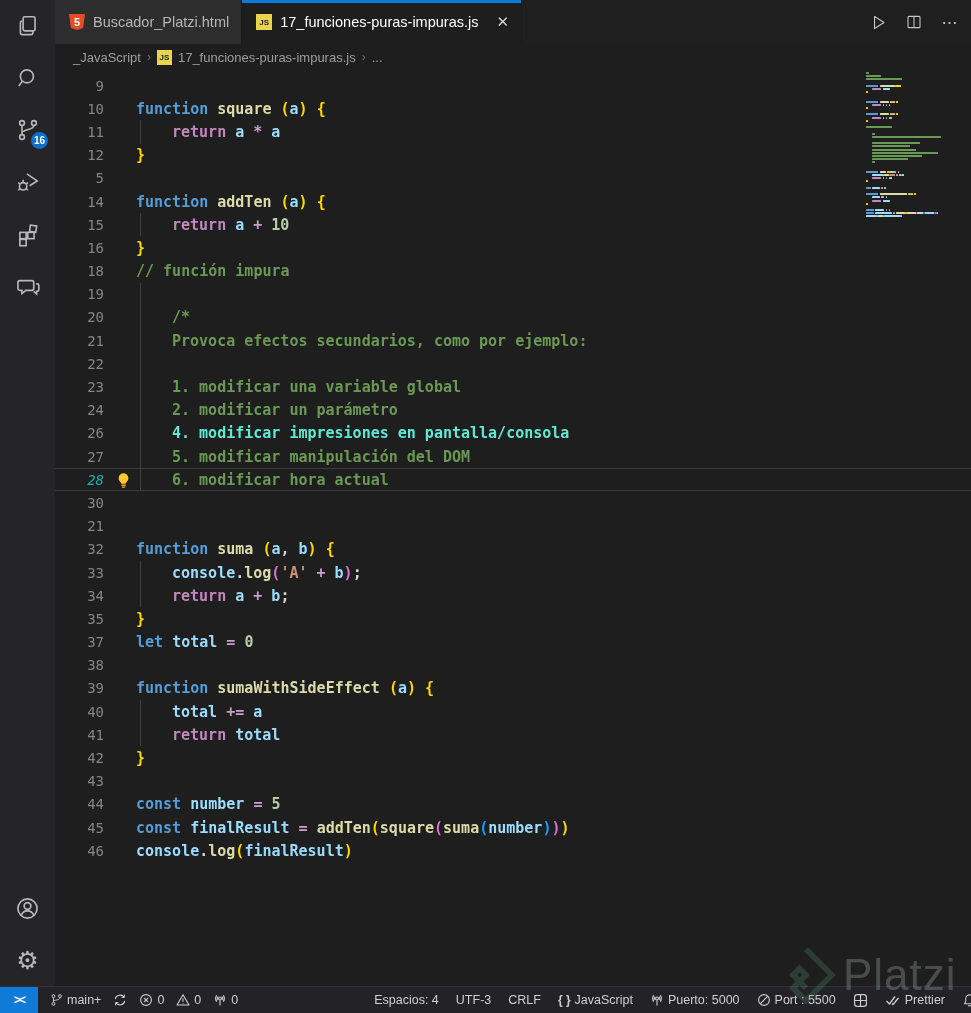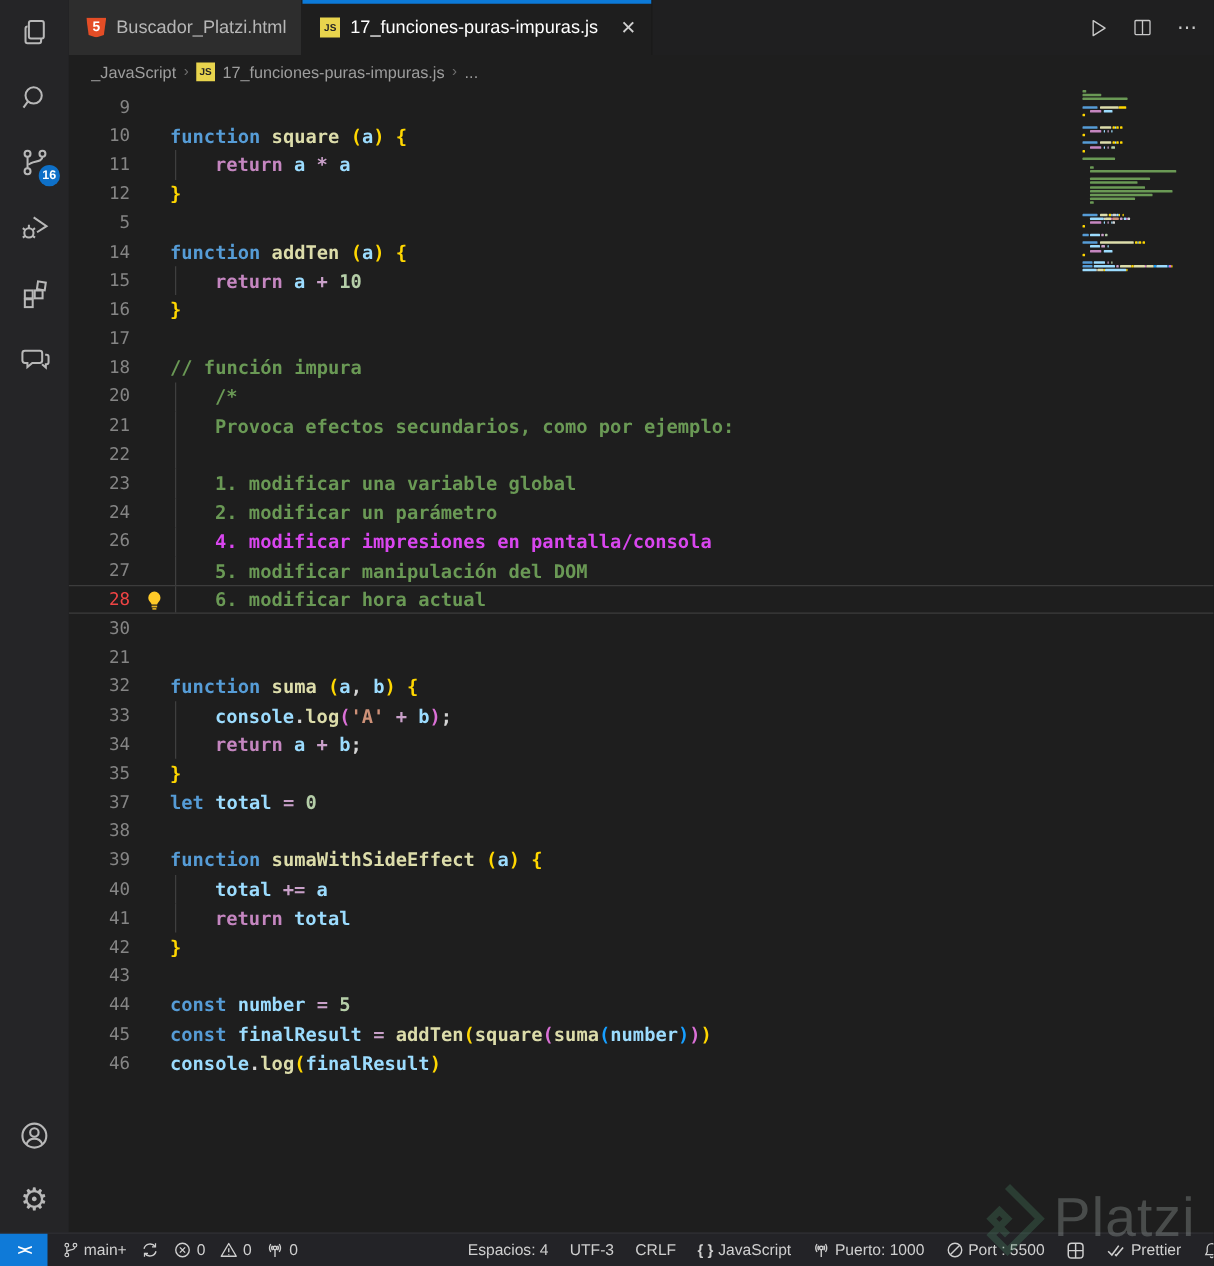--- a/index.html
+++ b/index.html
@@ -44,21 +44,21 @@
 
   
   .editor { position:absolute; left:55px; top:70px; width:916px; height:916px; background:#1e1e1e; z-index:1; }
   .lines { position:absolute; left:0; top:4px; width:100%; }
   .row { position:relative; height:23.2px; display:flex; align-items:center;
          font-family:"DejaVu Sans Mono","Liberation Mono",monospace; font-size:15px; font-weight:600; white-space:pre; }
   .row .num { width:49px; text-align:right; color:#858585; font-size:14px; font-weight:400; flex:none; }
   .row .code { margin-left:32px; position:relative; display:flex; align-items:center; }
   .row .guide { position:absolute; left:85px; top:0; bottom:0; width:1px; background:#3f3f3f; }
   .row.cur { border-top:1px solid #3c3c3c; border-bottom:1px solid #3c3c3c; }
-  .row.cur .num { color:#ef4444; }
+  .row.cur .num { color:#14b8a6;font-style:italic; }
   .bulb { position:absolute; left:60px; top:3px; width:17px; height:17px; }
 
   
   .minimap { position:absolute; left:811px; top:2px; width:102px; }
   .mrow { position:relative; height:3.2px; }
   .mrow b { position:absolute; top:0; height:2px; border-radius:0.5px; display:block; }
 
   
   .statusbar { position:absolute; left:0; top:986px; width:971px; height:27px; background:#232327;
                border-top:1px solid #313135; display:flex; align-items:center; color:#cfcfcf; font-size:12.5px; z-index:4; overflow:hidden; }
@@ -176,28 +176,28 @@
   <div class="editor">
     <div class="lines" id="lines">
         <div class="row"><span class="num">9</span><span class="code" style="padding-left: 0px;"></span></div>
         <div class="row"><span class="num">10</span><span class="code" style="padding-left: 0px;"><span style="color: rgb(86, 156, 214);">function</span><span style="color: rgb(212, 212, 212);"> </span><span style="color: rgb(220, 220, 170);">square</span><span style="color: rgb(212, 212, 212);"> </span><span style="color: rgb(255, 215, 0);">(</span><span style="color: rgb(156, 220, 254);">a</span><span style="color: rgb(255, 215, 0);">)</span><span style="color: rgb(212, 212, 212);"> </span><span style="color: rgb(255, 215, 0);">{</span></span></div>
         <div class="row"><span class="num">11</span><span class="guide"></span><span class="code" style="padding-left: 36px;"><span style="color: rgb(197, 134, 192);">return</span><span style="color: rgb(212, 212, 212);"> </span><span style="color: rgb(156, 220, 254);">a</span><span style="color: rgb(212, 212, 212);"> </span><span style="color: rgb(201, 160, 201);">*</span><span style="color: rgb(212, 212, 212);"> </span><span style="color: rgb(156, 220, 254);">a</span></span></div>
         <div class="row"><span class="num">12</span><span class="code" style="padding-left: 0px;"><span style="color: rgb(255, 215, 0);">}</span></span></div>
         <div class="row"><span class="num">5</span><span class="code" style="padding-left: 0px;"></span></div>
         <div class="row"><span class="num">14</span><span class="code" style="padding-left: 0px;"><span style="color: rgb(86, 156, 214);">function</span><span style="color: rgb(212, 212, 212);"> </span><span style="color: rgb(220, 220, 170);">addTen</span><span style="color: rgb(212, 212, 212);"> </span><span style="color: rgb(255, 215, 0);">(</span><span style="color: rgb(156, 220, 254);">a</span><span style="color: rgb(255, 215, 0);">)</span><span style="color: rgb(212, 212, 212);"> </span><span style="color: rgb(255, 215, 0);">{</span></span></div>
         <div class="row"><span class="num">15</span><span class="guide"></span><span class="code" style="padding-left: 36px;"><span style="color: rgb(197, 134, 192);">return</span><span style="color: rgb(212, 212, 212);"> </span><span style="color: rgb(156, 220, 254);">a</span><span style="color: rgb(212, 212, 212);"> </span><span style="color: rgb(201, 160, 201);">+</span><span style="color: rgb(212, 212, 212);"> </span><span style="color: rgb(181, 206, 168);">10</span></span></div>
         <div class="row"><span class="num">16</span><span class="code" style="padding-left: 0px;"><span style="color: rgb(255, 215, 0);">}</span></span></div>
-        <div class="row"><span class="num">17</span><span class="code" style="padding-left: 0px;"></span></div>
         <div class="row"><span class="num">18</span><span class="code" style="padding-left: 0px;"><span style="color: rgb(106, 153, 85);">// función impura</span></span></div>
+        <div class="row"><span class="num">19</span><span class="guide"></span><span class="code" style="padding-left: 0px;"></span></div>
         <div class="row"><span class="num">20</span><span class="guide"></span><span class="code" style="padding-left: 36px;"><span style="color: rgb(106, 153, 85);">/*</span></span></div>
         <div class="row"><span class="num">21</span><span class="guide"></span><span class="code" style="padding-left: 36px;"><span style="color: rgb(106, 153, 85);">Provoca efectos secundarios, como por ejemplo:</span></span></div>
         <div class="row"><span class="num">22</span><span class="guide"></span><span class="code" style="padding-left: 0px;"></span></div>
         <div class="row"><span class="num">23</span><span class="guide"></span><span class="code" style="padding-left: 36px;"><span style="color: rgb(106, 153, 85);">1. modificar una variable global</span></span></div>
         <div class="row"><span class="num">24</span><span class="guide"></span><span class="code" style="padding-left: 36px;"><span style="color: rgb(106, 153, 85);">2. modificar un parámetro</span></span></div>
-        <div class="row"><span class="num">26</span><span class="guide"></span><span class="code" style="padding-left: 36px;"><span style="color: #d946ef;">4. modificar impresiones en pantalla/consola</span></span></div>
+        <div class="row"><span class="num">26</span><span class="guide"></span><span class="code" style="padding-left: 36px;"><span style="color: #5eead4;">4. modificar impresiones en pantalla/consola</span></span></div>
         <div class="row"><span class="num">27</span><span class="guide"></span><span class="code" style="padding-left: 36px;"><span style="color: rgb(106, 153, 85);">5. modificar manipulación del DOM</span></span></div>
         <div class="row cur"><span class="num">28</span><span class="guide"></span><svg class="bulb" viewBox="0 0 16 16">
             <path fill="#ffca28" d="M8 1.2a4.6 4.6 0 0 1 4.6 4.6c0 1.6-.9 2.7-1.7 3.6-.4.5-.7 1-.8 1.6H5.9c-.1-.6-.4-1.1-.8-1.6C4.3 8.5 3.4 7.4 3.4 5.8A4.6 4.6 0 0 1 8 1.2z"></path>
             <rect x="5.9" y="11.8" width="4.2" height="1.3" fill="#e6b422"></rect>
             <rect x="6.5" y="13.6" width="3" height="1.2" fill="#e6b422"></rect>
           </svg><span class="code" style="padding-left: 36px;"><span style="color: rgb(106, 153, 85);">6. modificar hora actual</span></span></div>
         <div class="row"><span class="num">30</span><span class="code" style="padding-left: 0px;"></span></div>
         <div class="row"><span class="num">21</span><span class="code" style="padding-left: 0px;"></span></div>
         <div class="row"><span class="num">32</span><span class="code" style="padding-left: 0px;"><span style="color: rgb(86, 156, 214);">function</span><span style="color: rgb(212, 212, 212);"> </span><span style="color: rgb(220, 220, 170);">suma</span><span style="color: rgb(212, 212, 212);"> </span><span style="color: rgb(255, 215, 0);">(</span><span style="color: rgb(156, 220, 254);">a</span><span style="color: rgb(212, 212, 212);">, </span><span style="color: rgb(156, 220, 254);">b</span><span style="color: rgb(255, 215, 0);">)</span><span style="color: rgb(212, 212, 212);"> </span><span style="color: rgb(255, 215, 0);">{</span></span></div>
         <div class="row"><span class="num">33</span><span class="guide"></span><span class="code" style="padding-left: 36px;"><span style="color: rgb(156, 220, 254);">console</span><span style="color: rgb(212, 212, 212);">.</span><span style="color: rgb(220, 220, 170);">log</span><span style="color: rgb(218, 112, 214);">(</span><span style="color: rgb(206, 145, 120);">'A'</span><span style="color: rgb(212, 212, 212);"> </span><span style="color: rgb(201, 160, 201);">+</span><span style="color: rgb(212, 212, 212);"> </span><span style="color: rgb(156, 220, 254);">b</span><span style="color: rgb(218, 112, 214);">)</span><span style="color: rgb(212, 212, 212);">;</span></span></div>
@@ -451,21 +451,21 @@
         </div>
         <div class="sb-item">
           <span class="sb-braces">{ }</span>
           <span>JavaScript</span>
         </div>
         <div class="sb-item">
           <svg width="14" height="14" viewBox="0 0 14 14">
             <circle cx="7" cy="5.4" r="1.4"></circle>
             <path d="M7 7v5.5M3.6 2.2a6 6 0 0 0 0 6.4M10.4 2.2a6 6 0 0 1 0 6.4M5 3.6a3 3 0 0 0 0 3.6M9 3.6a3 3 0 0 1 0 3.6"></path>
           </svg>
-          <span>Puerto: 1000</span>
+          <span>Puerto: 5000</span>
         </div>
         <div class="sb-item">
           <svg width="14" height="14" viewBox="0 0 14 14">
             <circle cx="7" cy="7" r="5.4"></circle>
             <path d="M3.2 10.8 10.8 3.2"></path>
           </svg>
           <span>Port : 5500</span>
         </div>
         <div class="sb-item">
           <svg width="15" height="15" viewBox="0 0 14 14">

